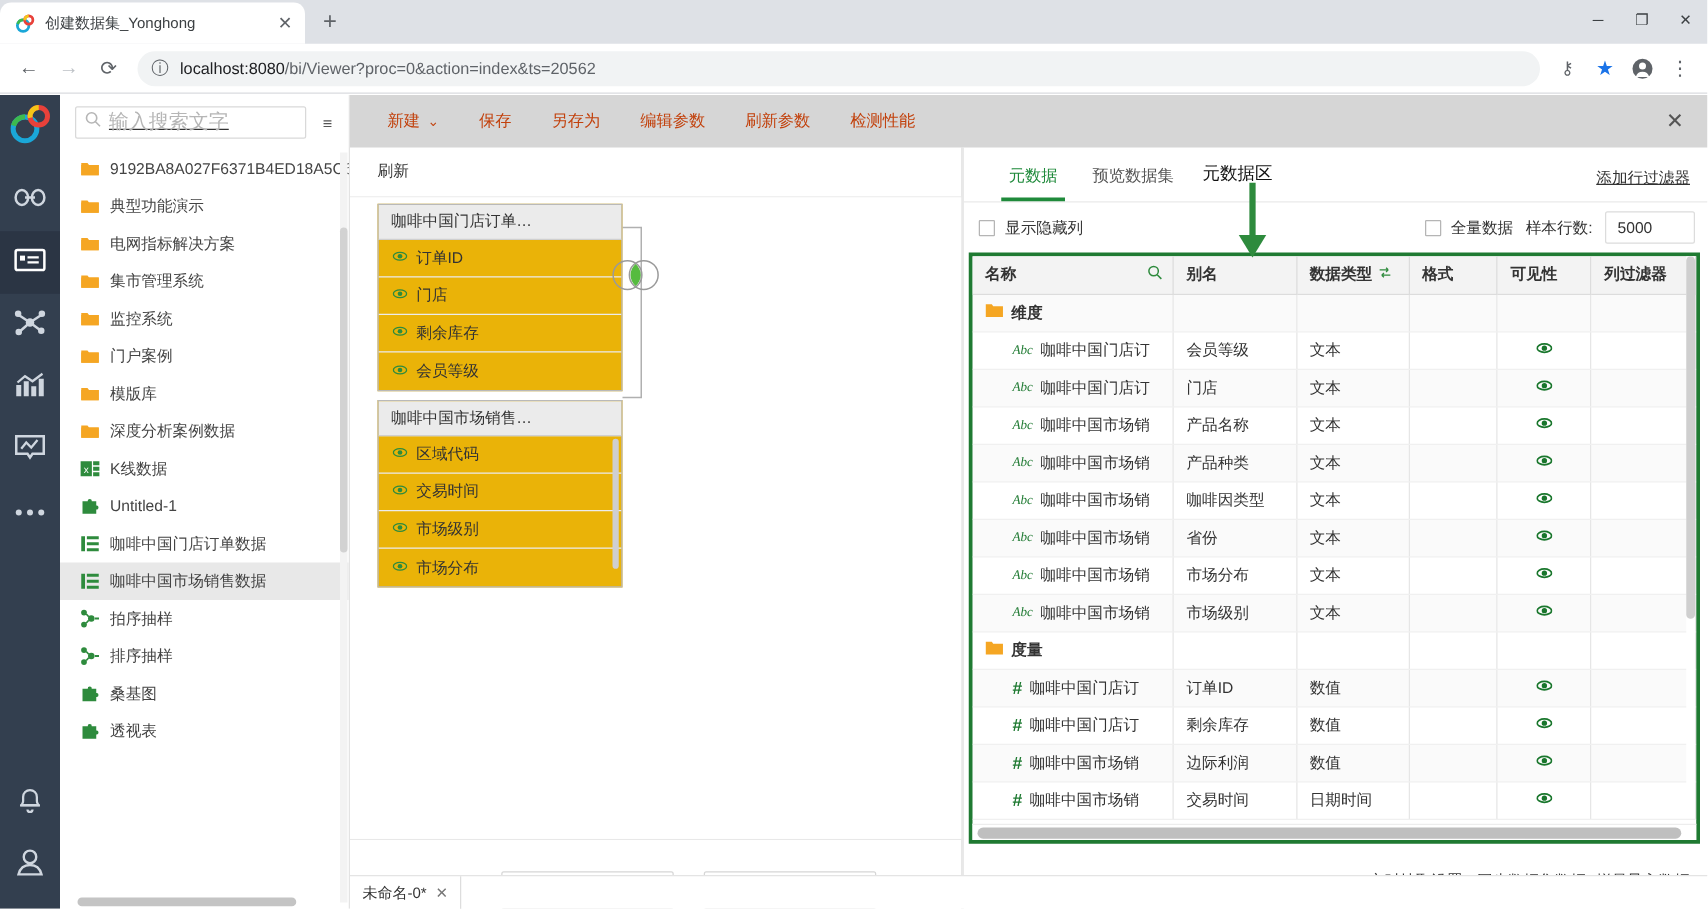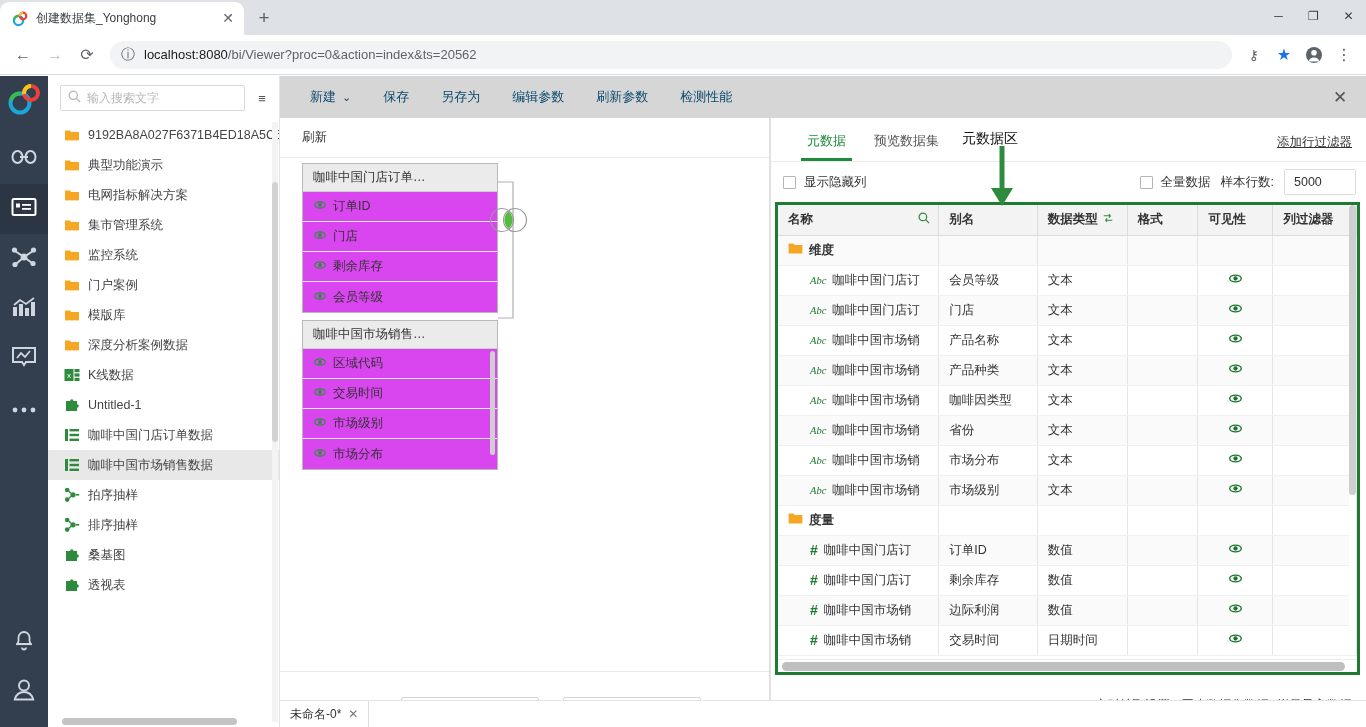--- a/index.html
+++ b/index.html
@@ -89,22 +89,22 @@
   .tree-search-row {
     height: 44px; display: flex; align-items: center; gap: 8px;
     padding: 0 8px 0 12px;
   }
   .tree-search {
     flex: 1; height: 26px; border: 1px solid #d9d9d9; border-radius: 2px;
     display: flex; align-items: center; gap: 6px; padding: 0 7px;
     background: #fff;
   }
   .tree-search input {
-    border: 0; outline: 0; font-size: 12px; color: #333; width: 100%;
-    font-family: inherit; background: transparent;
+    border: 0; outline: 0; font-size: 16px; color: #333; width: 100%;
+    font-family: inherit; background: transparent; text-decoration: underline;
   }
   .tree-search input::placeholder { color: #b6b6b6; }
   .tree-menu-btn { width: 18px; color: #555; font-size: 13px; text-align: center; }
   .tree-list { flex: 1; overflow: hidden; }
   .tree-item {
     height: 30px; display: flex; align-items: center; gap: 8px;
     padding-left: 16px; font-size: 12.5px; color: #444; white-space: nowrap;
     cursor: default;
   }
   .tree-item.selected { background: #e8e8e8; }
@@ -124,21 +124,21 @@
     background: #d2d2d2; border-radius: 3px;
   }
 
   
   .center { flex: 1; display: flex; flex-direction: column; min-width: 0; }
   .ds-toolbar {
     height: 42px; background: #d6d6d6; display: flex; align-items: center;
     padding-left: 14px; gap: 0; position: relative;
   }
   .ds-toolbar-item {
-    font-size: 13px; color: #0c4a6e; padding: 0 16px; height: 42px;
+    font-size: 13px; color: #c2410c; padding: 0 16px; height: 42px;
     display: flex; align-items: center; gap: 6px; white-space: nowrap;
   }
   .ds-close {
     position: absolute; right: 14px; top: 0; height: 42px; width: 24px;
     display: flex; align-items: center; justify-content: center;
     color: #555; font-size: 17px;
   }
 
   .work-area { flex: 1; display: flex; min-height: 0; }
 
@@ -150,21 +150,21 @@
     height: 40px; border-bottom: 1px solid #ececec; display: flex;
     align-items: center; padding-left: 22px;
   }
   .canvas-subbar span { font-size: 12.5px; color: #333; }
   .canvas {
     flex: 1; position: relative; background: #fff; overflow: hidden;
   }
 
   .node {
     position: absolute; width: 196px; border: 1px solid #b9b9b9;
-    background: #d946ef;
+    background: #eab308;
   }
   .node-head {
     height: 28px; background: #ebebeb; border-bottom: 1px solid #cfcfcf;
     display: flex; align-items: center; padding: 0 10px;
     font-size: 12.5px; color: #333; white-space: nowrap; overflow: hidden;
   }
   .node-row {
     height: 30px; border-bottom: 1px solid #ececec; display: flex;
     align-items: center; gap: 7px; padding-left: 11px;
     font-size: 12.5px; color: #333;

